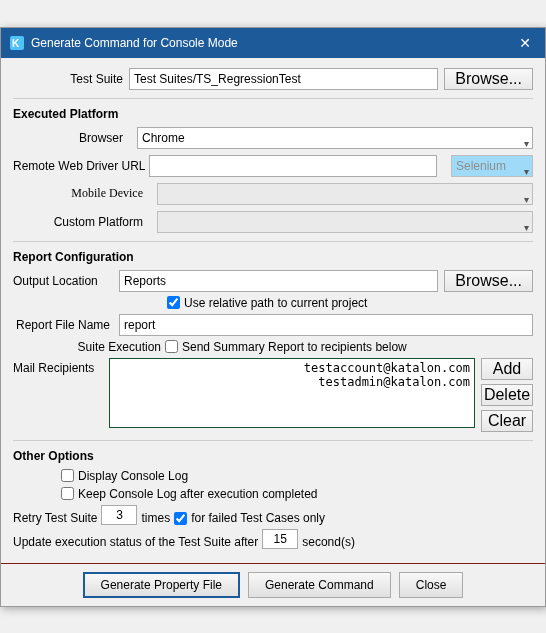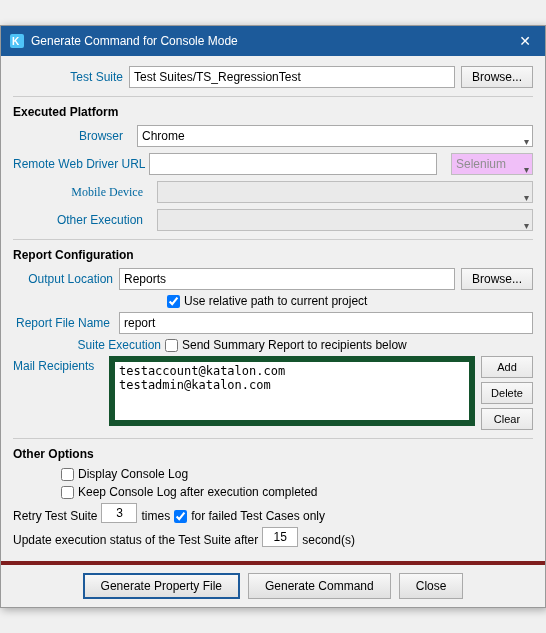--- a/index.html
+++ b/index.html
@@ -51,37 +51,37 @@
     .content {
       padding: 10px 12px;
     }
     .row {
       display: flex;
       align-items: center;
       margin-bottom: 6px;
       gap: 6px;
     }
     .label {
-      color: #0369a1;
+      color: #000000;
       white-space: nowrap;
     }
     .input-text {
       flex: 1;
       height: 22px;
       border: 1px solid #aaa;
       padding: 2px 4px;
       font-size: 12px;
       background: white;
     }
     .btn {
       height: 22px;
       padding: 0 10px;
       border: 1px solid #aaa;
       background: linear-gradient(to bottom, #f8f8f8, #e8e8e8);
-      font-size: 12px;
+      font-size: 16px;
       cursor: pointer;
       white-space: nowrap;
     }
     .section-label {
       font-weight: bold;
       margin-bottom: 6px;
       margin-top: 8px;
       color: #000;
     }
     .select-wrapper {
@@ -135,37 +135,38 @@
     }
     .mail-area-wrapper {
       display: flex;
       gap: 6px;
       margin-bottom: 6px;
       margin-left: 0;
     }
     .mail-textarea {
       flex: 1;
       height: 70px;
-      border: 6px solid #14532d;
+      border: 1px solid #14532d;
       padding: 2px 4px;
       font-size: 12px;
       resize: none;
       background: white;
+      text-align: right;
     }
     .mail-buttons {
       display: flex;
       flex-direction: column;
       gap: 4px;
     }
     .mail-btn {
       height: 22px;
       width: 52px;
       border: 1px solid #aaa;
       background: linear-gradient(to bottom, #f8f8f8, #e8e8e8);
-      font-size: 11px;
+      font-size: 16px;
       cursor: pointer;
     }
     .other-options {
       margin-top: 4px;
     }
     .row-indent {
       display: flex;
       align-items: flex-end;
       gap: 4px;
       margin-bottom: 4px;
@@ -173,21 +174,21 @@
     .inline-input {
       width: 36px;
       height: 20px;
       border: 1px solid #aaa;
       padding: 0 4px;
       font-size: 12px;
       background: white;
       text-align: center;
     }
     .bottom-bar {
-      border-top: 4px solid #7f1d1d;
+      border-top: 1px solid #7f1d1d;
       padding: 8px 0;
       display: flex;
       justify-content: center;
       gap: 8px;
       background: #f0f0f0;
     }
     .bottom-btn {
       height: 26px;
       padding: 0 16px;
       border: 1px solid #aaa;
@@ -247,53 +248,53 @@
           <option>Chrome</option>
         </select>
         <span class="select-arrow">▾</span>
       </div>
     </div>
 
     <div class="row">
       <span class="label label-col" style="width:130px;">Remote Web Driver URL</span>
       <input class="input-text" type="text" style="flex: 1 1 0%;">
       <div class="select-wrapper" style="width:90px;flex:none;">
-        <select disabled="" style="background:#f0abfc;color:#666;">
+        <select disabled="" style="background:#7dd3fc;color:#666;">
           <option>Selenium</option>
         </select>
         <span class="select-arrow">▾</span>
       </div>
     </div>
 
     <div class="row">
       <span class="label label-col" style="width:130px;font-family:Liberation Serif, serif;">Mobile Device</span>
       <div class="select-wrapper">
         <select disabled="" style="background:#e8e8e8;">
           <option></option>
         </select>
         <span class="select-arrow">▾</span>
       </div>
     </div>
 
     <div class="row">
-      <span class="label label-col" style="width:130px;">Other Execution</span>
+      <span class="label label-col" style="width:130px;">Custom Platform</span>
       <div class="select-wrapper">
         <select disabled="" style="background:#e8e8e8;">
           <option></option>
         </select>
         <span class="select-arrow">▾</span>
       </div>
     </div>
 
     <hr class="divider">
 
     <div class="section-label">Report Configuration</div>
 
     <div class="report-config-row">
-      <span class="label" style="width:100px;text-align:right;flex-shrink:0;">Output Location</span>
+      <span class="label" style="width:100px;flex-shrink:0;">Output Location</span>
       <input class="input-text" type="text" value="Reports" style="">
       <button class="btn">Browse...</button>
     </div>
 
     <div class="checkbox-row" style="margin-left:106px;">
       <input type="checkbox" id="rel-path" checked="" style="">
       <label for="rel-path">Use relative path to current project</label>
     </div>
 
     <div class="report-config-row">

